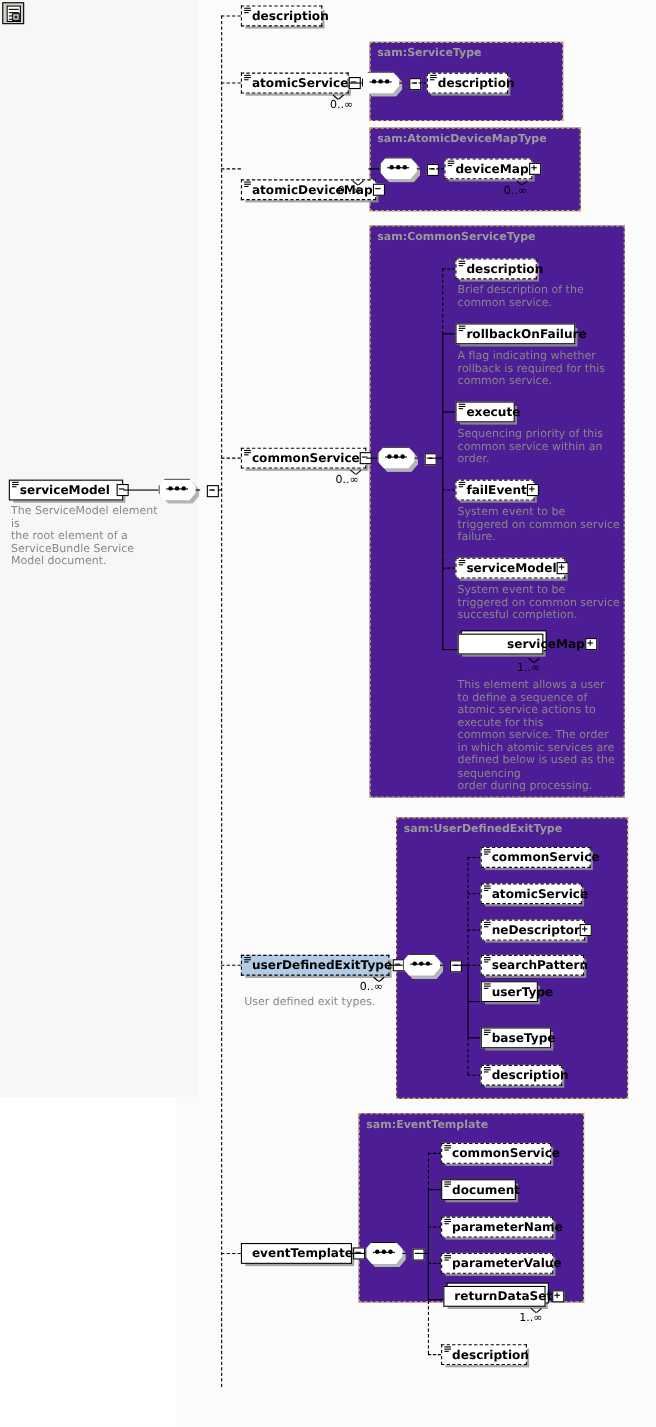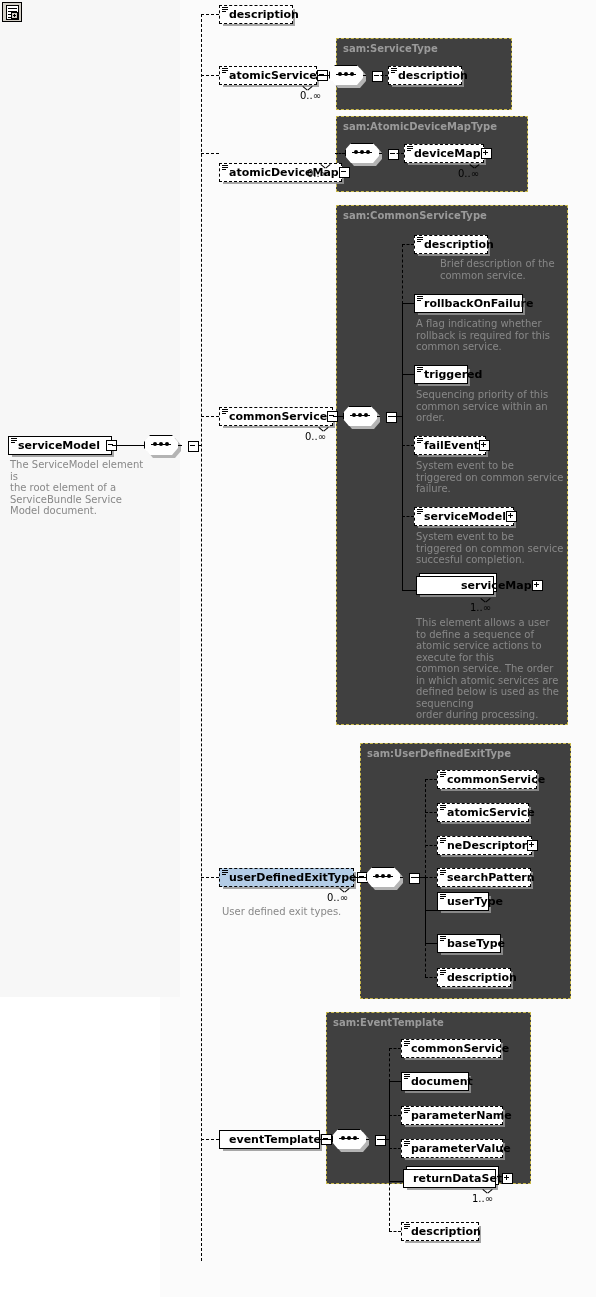--- a/index.html
+++ b/index.html
@@ -7,21 +7,21 @@
     width:596px;height:1297px;position:relative;overflow:hidden;
     background:#ffffff;
     font-family:"DejaVu Sans","Liberation Sans",sans-serif;
     -webkit-font-smoothing:none;
   }
   
   .canvas-bg{position:absolute;background:#fbfbfb;}
   
   .typebox{
     position:absolute;
-    background:#404040;
+    background:#4c1d95;
     border:1px dashed #c8b84a;
     box-sizing:border-box;
   }
   .typebox .tlabel{
     position:absolute;left:6px;top:4px;
     font-size:10px;font-weight:bold;color:#9a9a9a;
     white-space:nowrap;letter-spacing:0px;
   }
   
   .node{
@@ -293,21 +293,21 @@
 
 <div class="dln h" style="left:402px;top:244px;width:12px;"></div>
 <div class="node optional" style="left:414px;top:235px;width:74px;">
   <span class="glyph">
       <i></i>
       <i></i>
       <i></i>
     </span>
   <span class="nlabel">description</span>
 </div>
-<div class="anno" style="left:416px;top:258px;width:150px;margin-left:24px;">Brief description of the
+<div class="anno" style="left:416px;top:258px;width:150px;">Brief description of the
 common service.</div>
 
 <div class="ln h" style="left:402px;top:303px;width:12px;"></div>
 <div class="node" style="left:414px;top:294px;width:109px;">
   <span class="glyph">
       <i></i>
       <i></i>
       <i></i>
     </span>
   <span class="nlabel">rollbackOnFailure</span>
@@ -316,21 +316,21 @@
 rollback is required for this
 common service.</div>
 
 <div class="ln h" style="left:402px;top:374px;width:12px;"></div>
 <div class="node" style="left:414px;top:365px;width:54px;">
   <span class="glyph">
       <i></i>
       <i></i>
       <i></i>
     </span>
-  <span class="nlabel">triggered</span>
+  <span class="nlabel">execute</span>
 </div>
 <div class="anno" style="left:416px;top:389px;width:156px;">Sequencing priority of this
 common service within an
 order.</div>
 
 <div class="dln h" style="left:402px;top:445px;width:12px;"></div>
 <div class="node optional" style="left:414px;top:436px;width:72px;">
   <span class="glyph">
       <i></i>
       <i></i>

